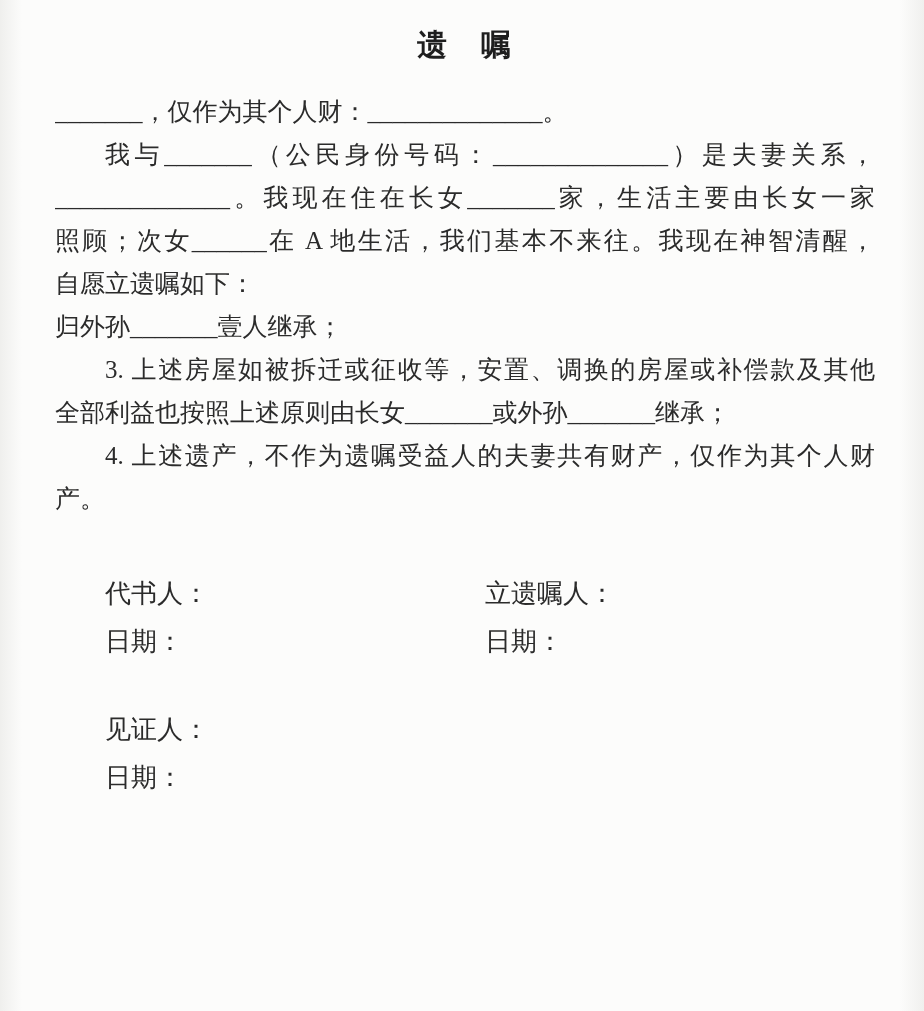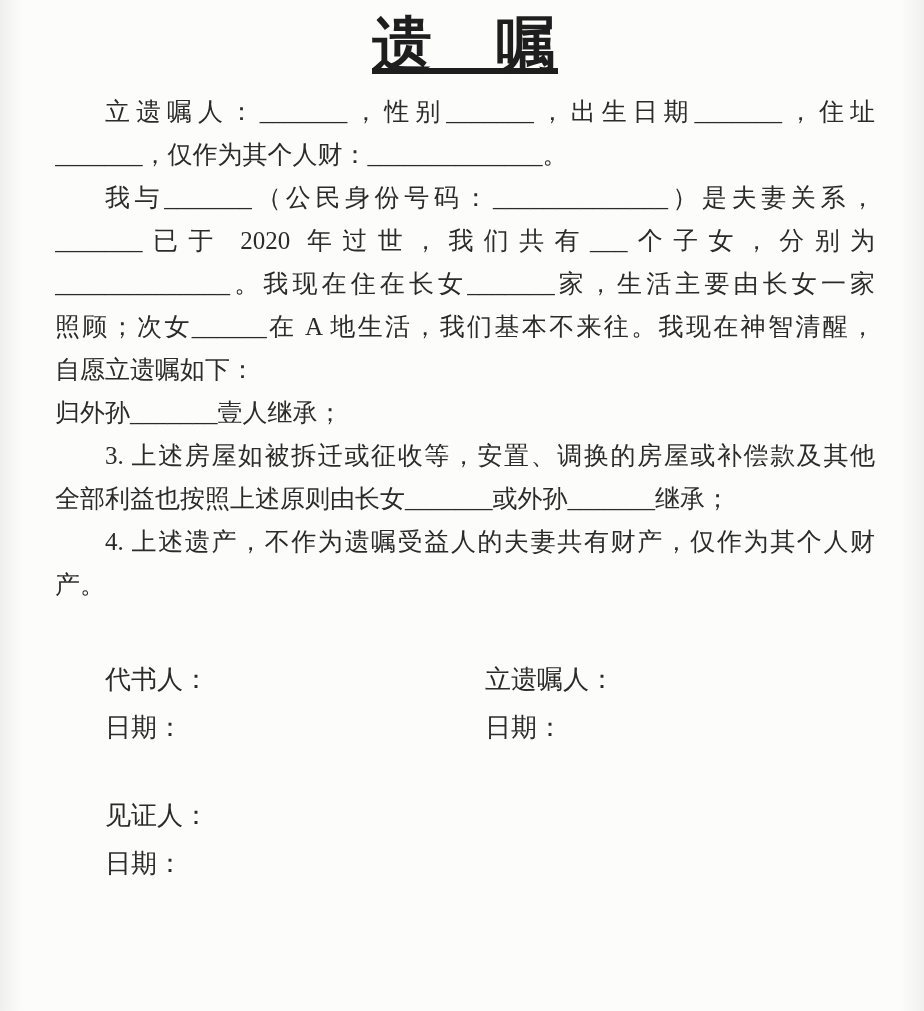--- a/index.html
+++ b/index.html
@@ -19,25 +19,24 @@
     box-sizing: border-box;
   }
   .content {
     padding: 0 49px 0 55px;
   }
   .doc-title {
     margin-top: 14px;
     height: 62px;
     line-height: 62px;
     text-align: center;
-    font-size: 60px;
+    font-size: 30px;
     font-weight: 700;
     color: #1e1e1e;
     letter-spacing: 2px;
-    text-decoration: underline;
   }
   .body-lines {
     margin-top: 14px;
     font-size: 25px;
     line-height: 43px;
     color: #2b2b2b;
   }
   .body-line {
     height: 43px;
     overflow: hidden;
@@ -74,24 +73,22 @@
 </style>
 </head>
 <body>
 
 <div class="page">
   <div class="content">
 
     <div class="doc-title">遗　嘱</div>
 
     <div class="body-lines">
-      <div class="body-line i j">立遗嘱人：_______，性别_______，出生日期_______，住址</div>
       <div class="body-line">_______，仅作为其个人财：______________。</div>
       <div class="body-line i j">我与_______（公民身份号码：______________）是夫妻关系，</div>
-      <div class="body-line j">_______已于 2020 年过世，我们共有___个子女，分别为</div>
       <div class="body-line j">______________。我现在住在长女_______家，生活主要由长女一家</div>
       <div class="body-line j">照顾；次女______在 A 地生活，我们基本不来往。我现在神智清醒，</div>
       <div class="body-line">自愿立遗嘱如下：</div>
       <div class="body-line">归外孙_______壹人继承；</div>
       <div class="body-line i j">3. 上述房屋如被拆迁或征收等，安置、调换的房屋或补偿款及其他</div>
       <div class="body-line">全部利益也按照上述原则由长女_______或外孙_______继承；</div>
       <div class="body-line i j">4. 上述遗产，不作为遗嘱受益人的夫妻共有财产，仅作为其个人财</div>
       <div class="body-line">产。</div>
     </div>
 

